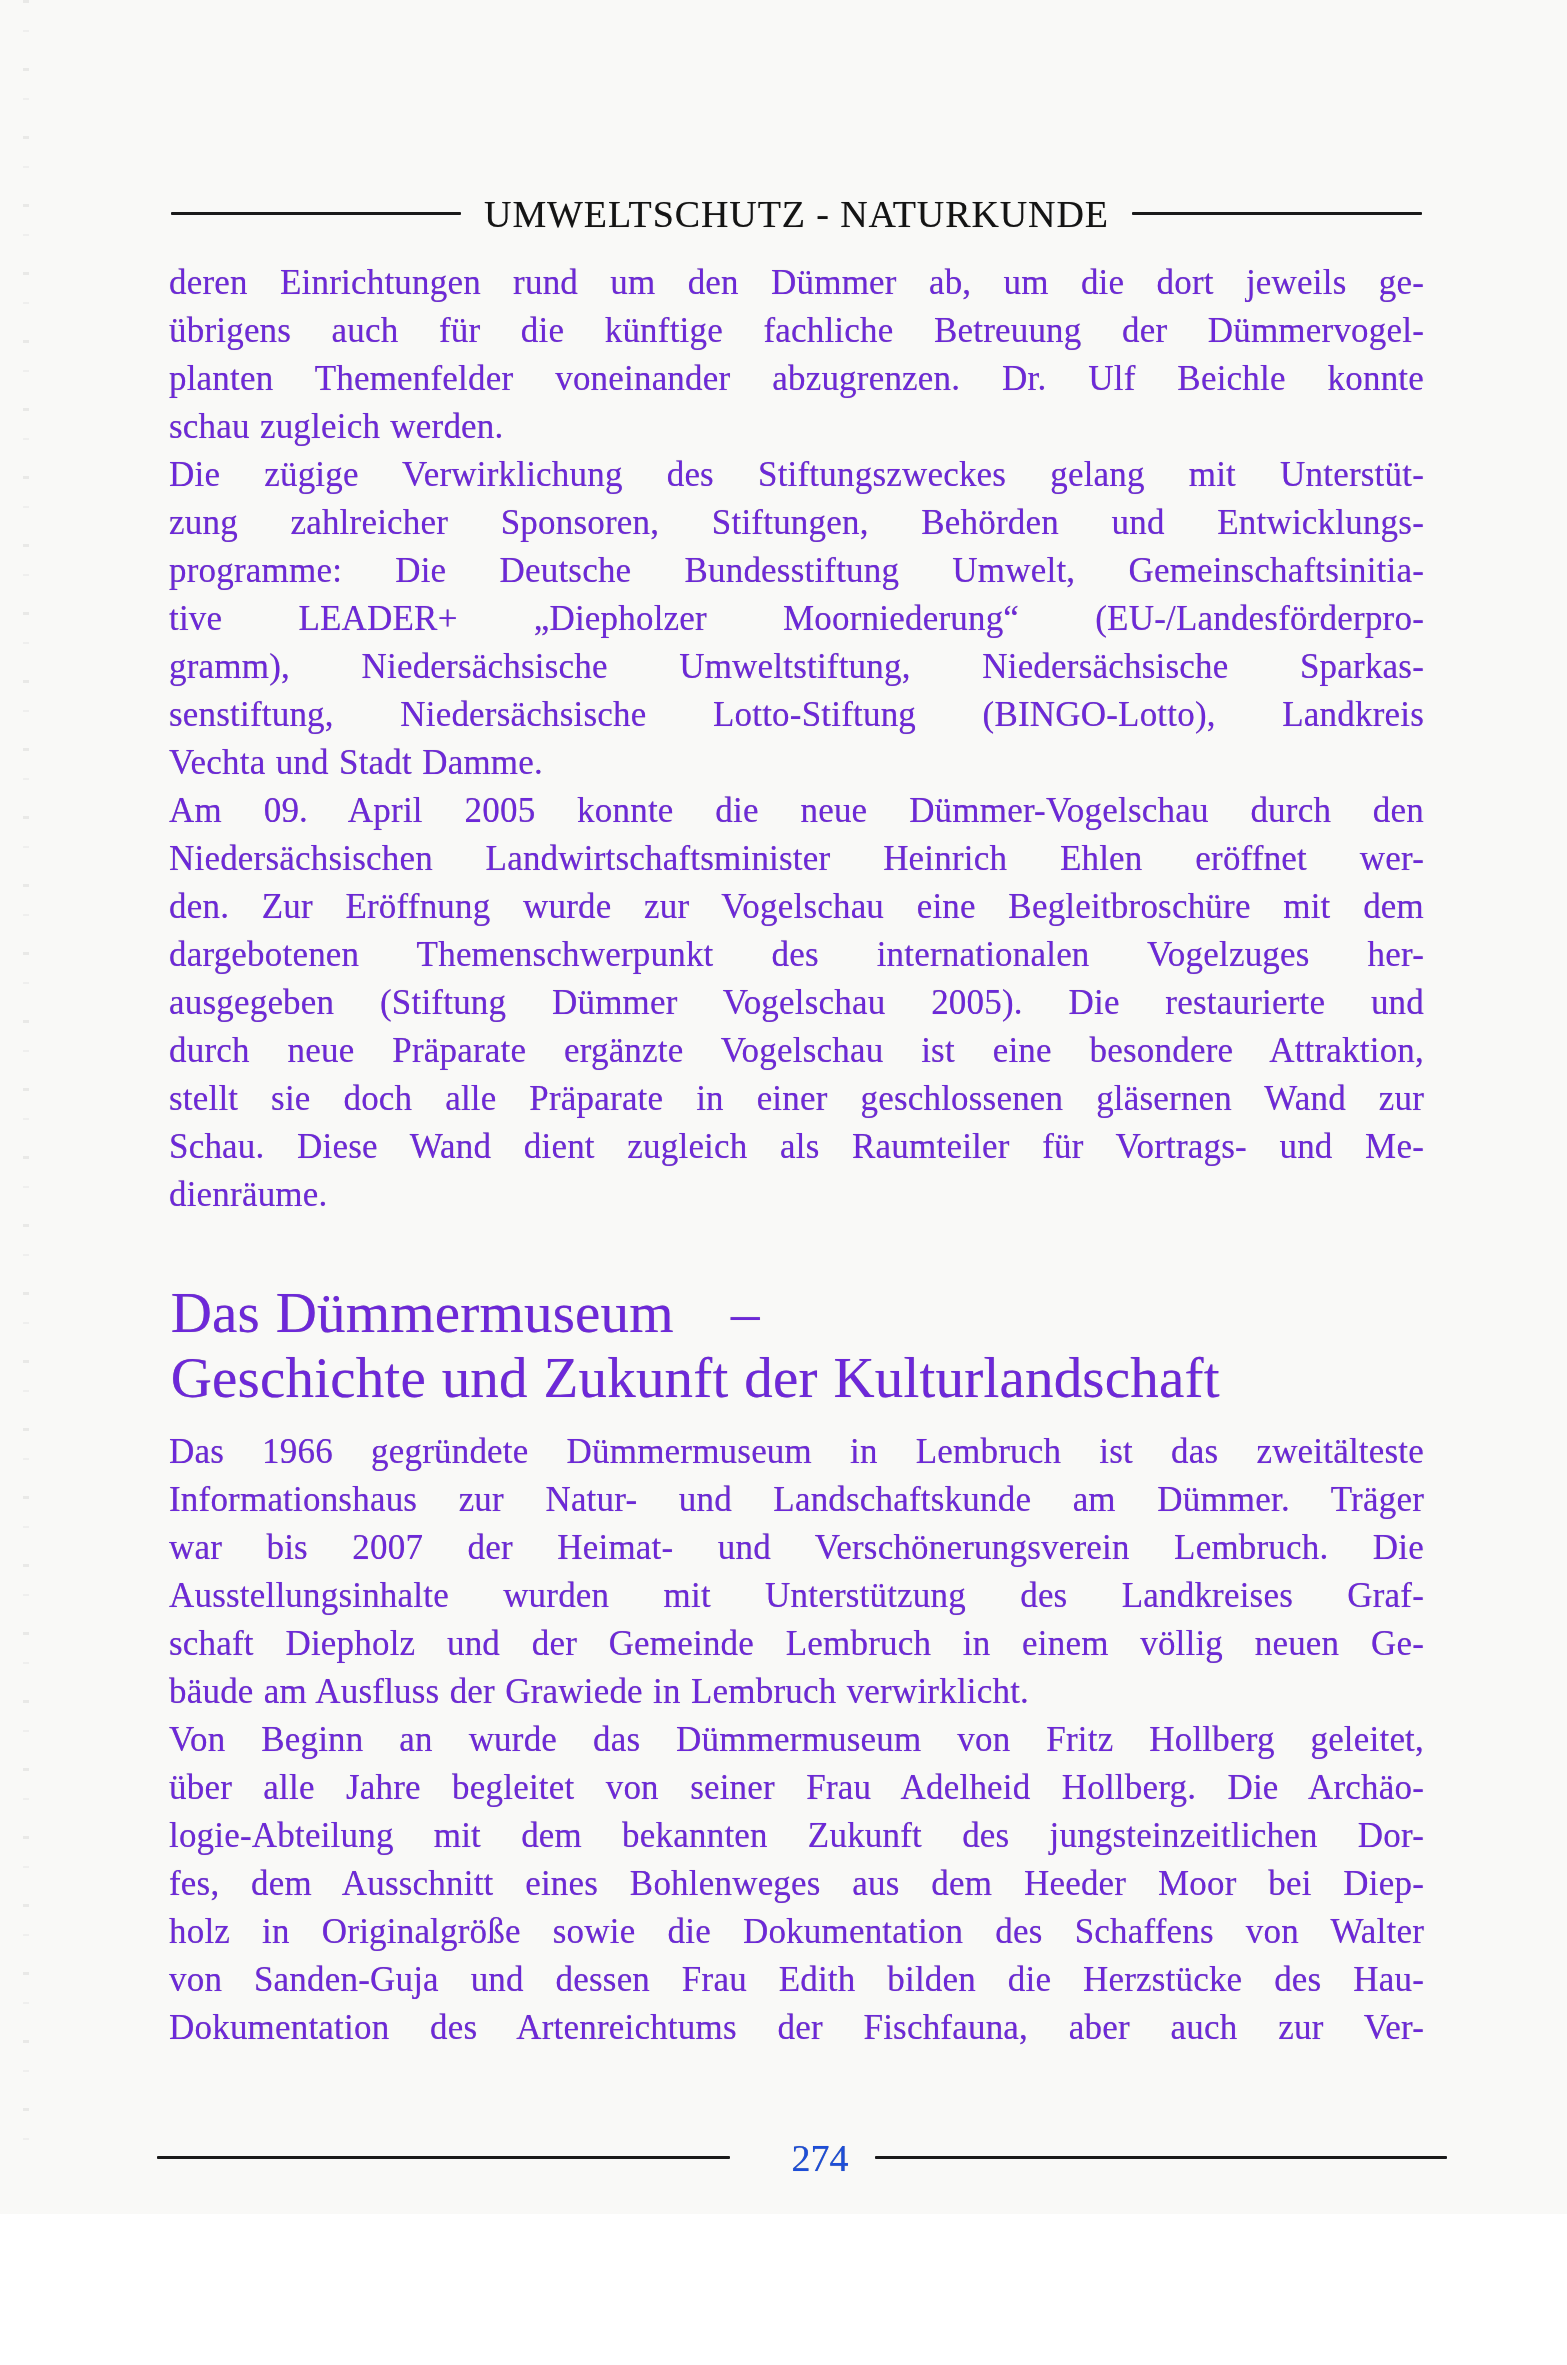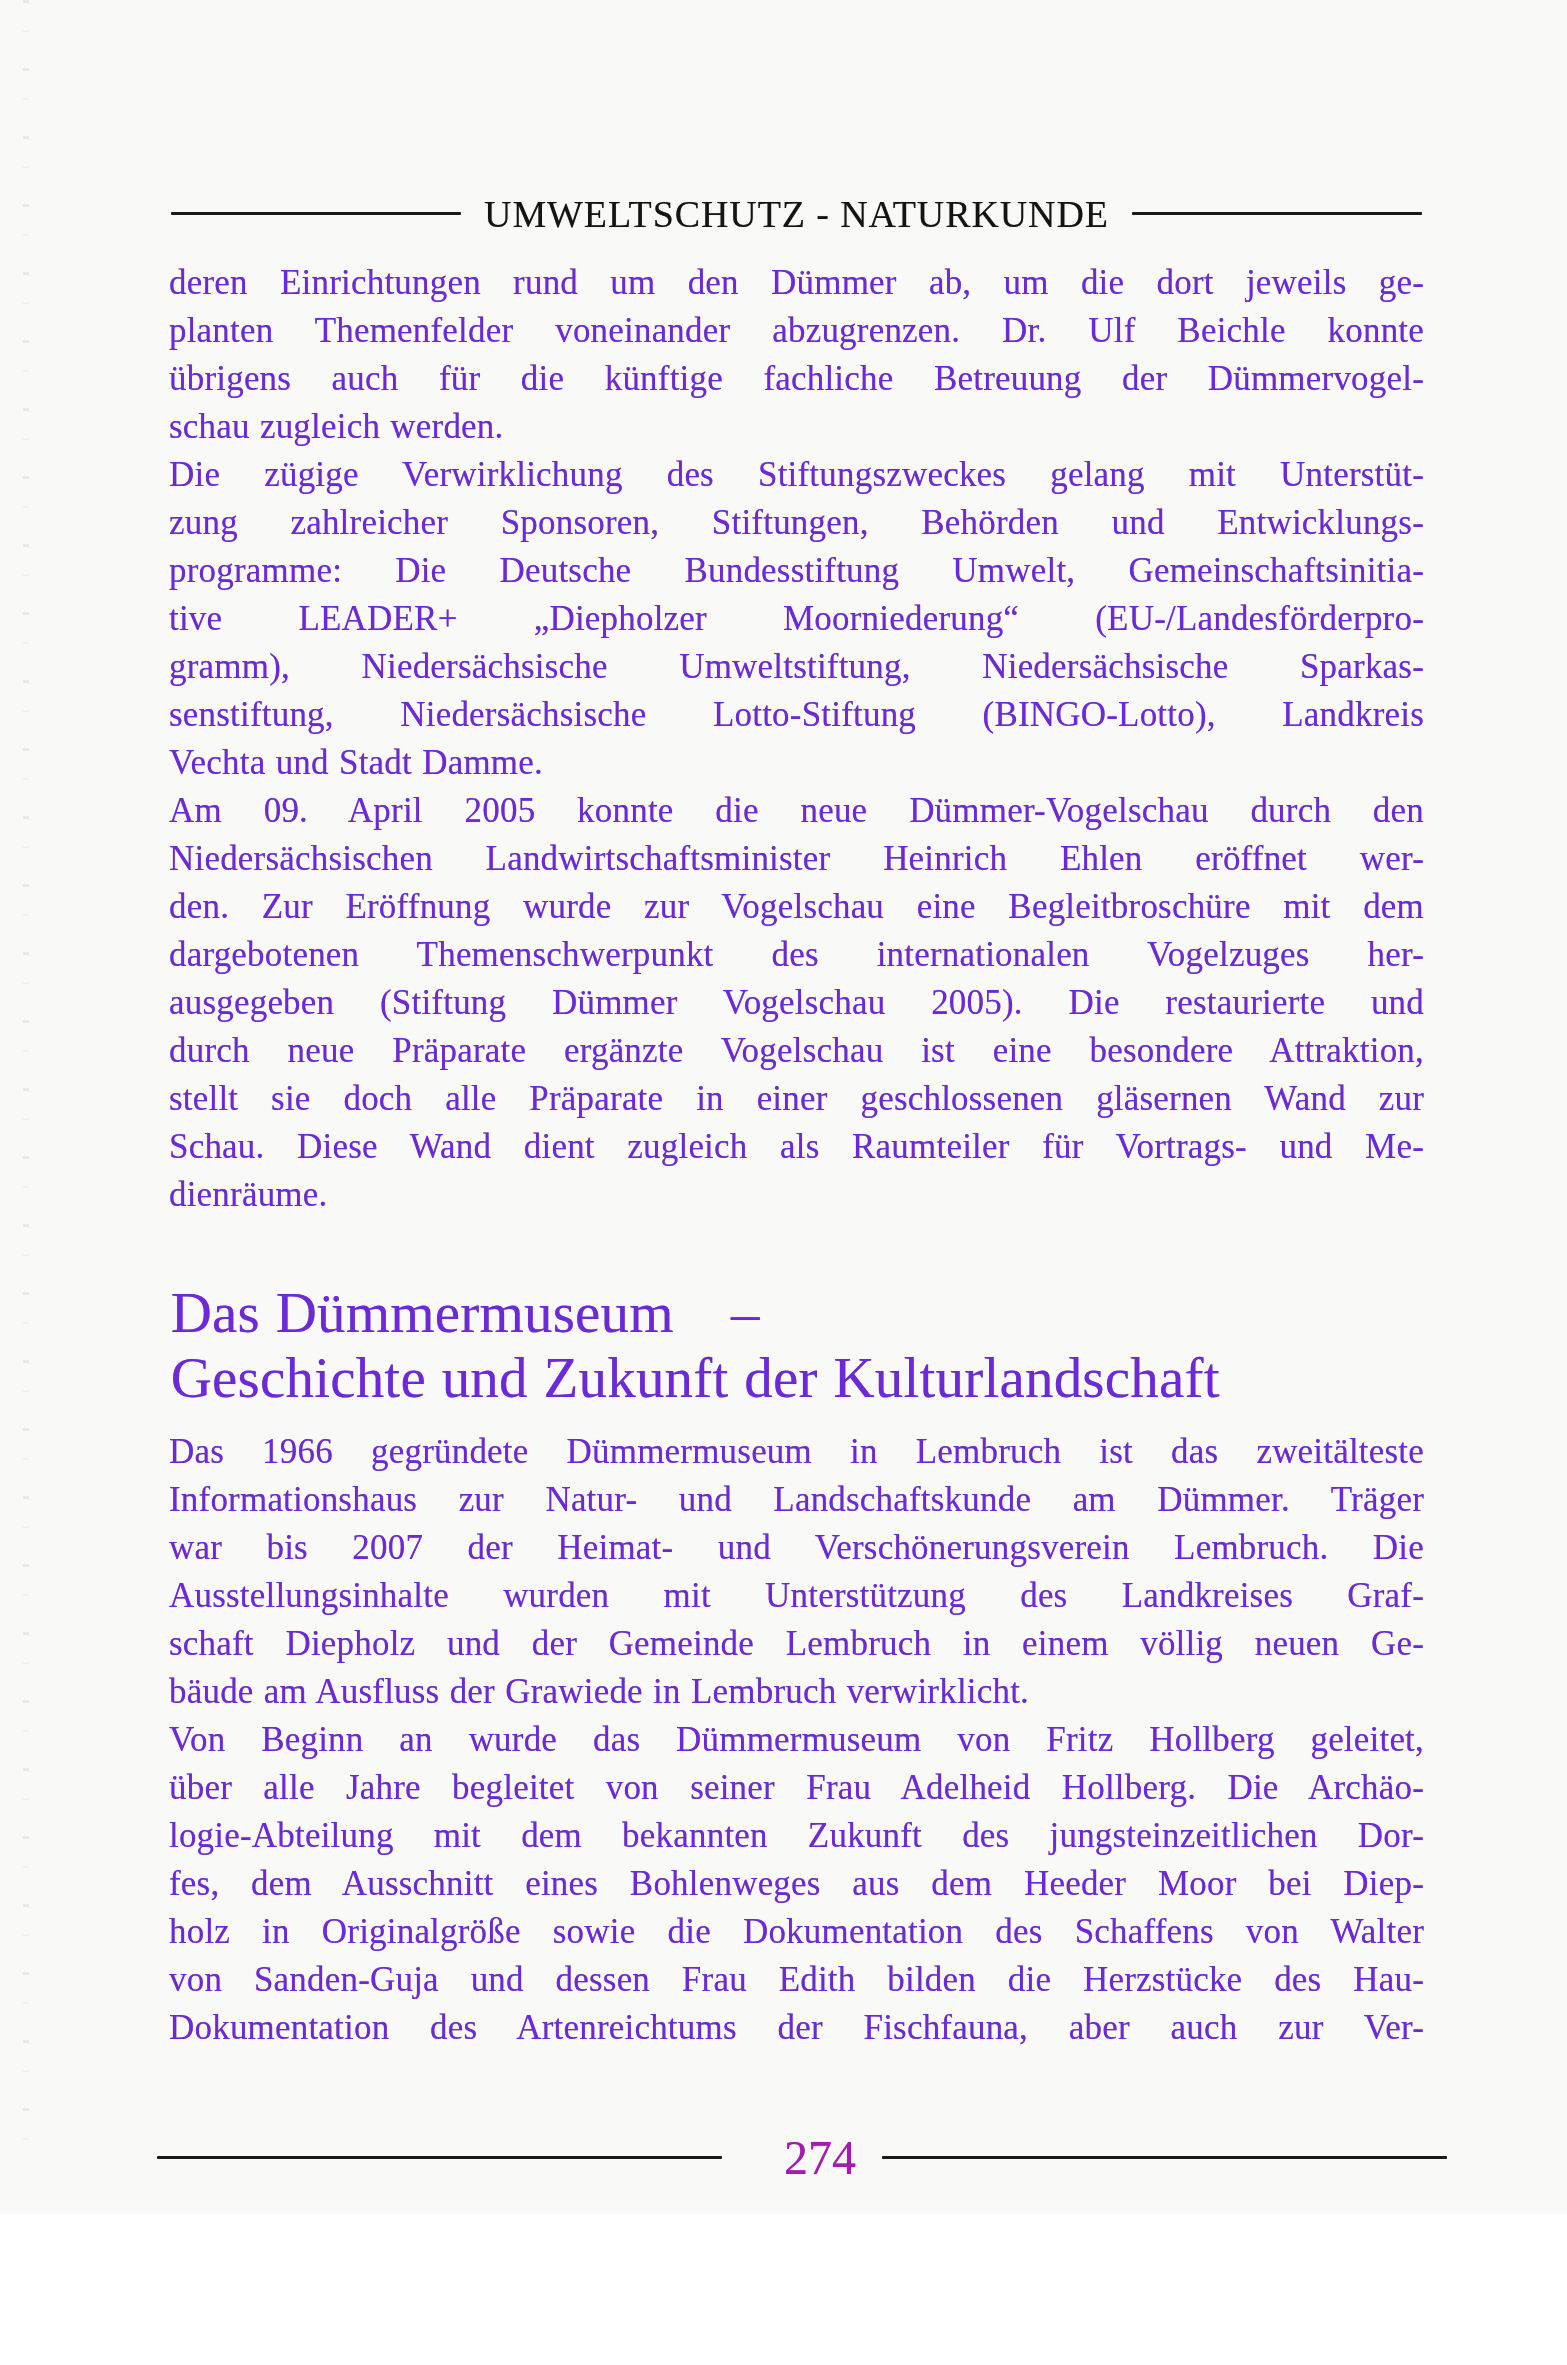--- a/index.html
+++ b/index.html
@@ -56,21 +56,21 @@
     margin: 61px 0 17.5px 1.7px;
     font-size: 57px;
   }
   .para.heading .line { line-height: 65px; }
   
   .page-footer {
     position: absolute; left: 157px; top: 2133px; width: 1290px; height: 49px;
     display: flex; align-items: center; gap: 26px;
   }
   .page-footer .folio {
-    font-size: 48px; color: #a21caf; white-space: nowrap;
+    font-size: 38px; color: #1d4ed8; white-space: nowrap;
     text-shadow: 0 0 0.7px rgba(0,0,0,0.45);
     margin-left: 36px;
   }
 </style>
 </head>
 <body>
 
 <div class="page">
 
   <div class="gutter-marks"></div>
@@ -79,22 +79,22 @@
 
   <div class="running-head">
     <div class="rule"></div>
     <div class="title">UMWELTSCHUTZ - NATURKUNDE</div>
     <div class="rule"></div>
   </div>
 
   <div class="text-block">
       <div class="para body">
         <div class="line just">deren Einrichtungen rund um den Dümmer ab, um die dort jeweils ge-</div>
+        <div class="line just">übrigens auch für die künftige fachliche Betreuung der Dümmervogel-</div>
         <div class="line just">planten Themenfelder voneinander abzugrenzen. Dr. Ulf Beichle konnte</div>
-        <div class="line just">übrigens auch für die künftige fachliche Betreuung der Dümmervogel-</div>
         <div class="line">schau zugleich werden.</div>
       </div>
       <div class="para body">
         <div class="line just">Die zügige Verwirklichung des Stiftungszweckes gelang mit Unterstüt-</div>
         <div class="line just">zung zahlreicher Sponsoren, Stiftungen, Behörden und Entwicklungs-</div>
         <div class="line just">programme: Die Deutsche Bundesstiftung Umwelt, Gemeinschaftsinitia-</div>
         <div class="line just">tive LEADER+ „Diepholzer Moorniederung“ (EU-/Landesförderpro-</div>
         <div class="line just">gramm), Niedersächsische Umweltstiftung, Niedersächsische Sparkas-</div>
         <div class="line just">senstiftung, Niedersächsische Lotto-Stiftung (BINGO-Lotto), Landkreis</div>
         <div class="line">Vechta und Stadt Damme.</div>

